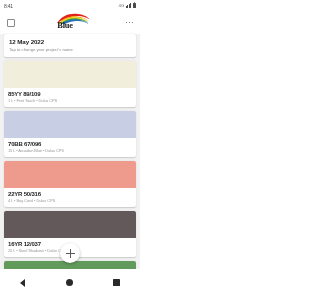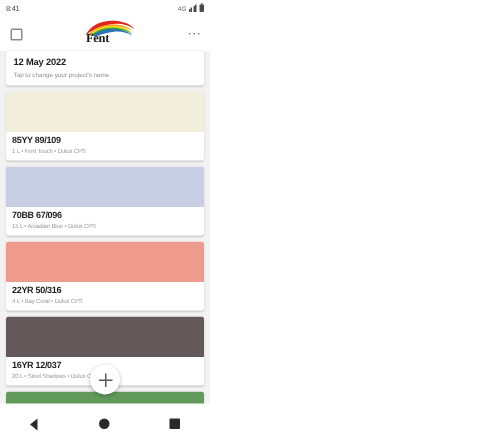--- a/index.html
+++ b/index.html
@@ -122,21 +122,21 @@
   <div class="appbar">
     <div class="back-sq"></div>
     <div class="logo-wrap">
       <svg class="swoosh" viewBox="0 0 68 22">
         <path d="M2 21 C10 6 26 0 44 2 C56 3.4 64 8 67 13 C60 7.6 50 5 40 6 C24 7.6 12 13 2 21 Z" fill="#E2231A"></path>
         <path d="M4 21.4 C12 8.4 27 3 43.5 4.6 C54 5.8 61.5 9.6 65 13.6 C58 8.8 49 6.8 39.6 7.8 C25 9.4 13.6 14.6 4 21.4 Z" fill="#F6A01A" transform="translate(0,2.2)"></path>
         <path d="M4 21.4 C12 8.4 27 3 43.5 4.6 C54 5.8 61.5 9.6 65 13.6 C58 8.8 49 6.8 39.6 7.8 C25 9.4 13.6 14.6 4 21.4 Z" fill="#F7E11E" transform="translate(0,4.4)"></path>
         <path d="M4 21.4 C12 8.4 27 3 43.5 4.6 C54 5.8 61.5 9.6 65 13.6 C58 8.8 49 6.8 39.6 7.8 C25 9.4 13.6 14.6 4 21.4 Z" fill="#3FA535" transform="translate(0,6.4)"></path>
         <path d="M4 21.4 C12 8.4 27 3 43.5 4.6 C54 5.8 61.5 9.6 65 13.6 C58 8.8 49 6.8 39.6 7.8 C25 9.4 13.6 14.6 4 21.4 Z" fill="#2C72B8" transform="translate(0,8.4)"></path>
       </svg>
-      <div class="logo-text">Fent</div>
+      <div class="logo-text">Blue</div>
     </div>
     <div class="kebab">
       <span></span>
         <span></span>
         <span></span>
     </div>
   </div>
 
   <div class="body">
 

